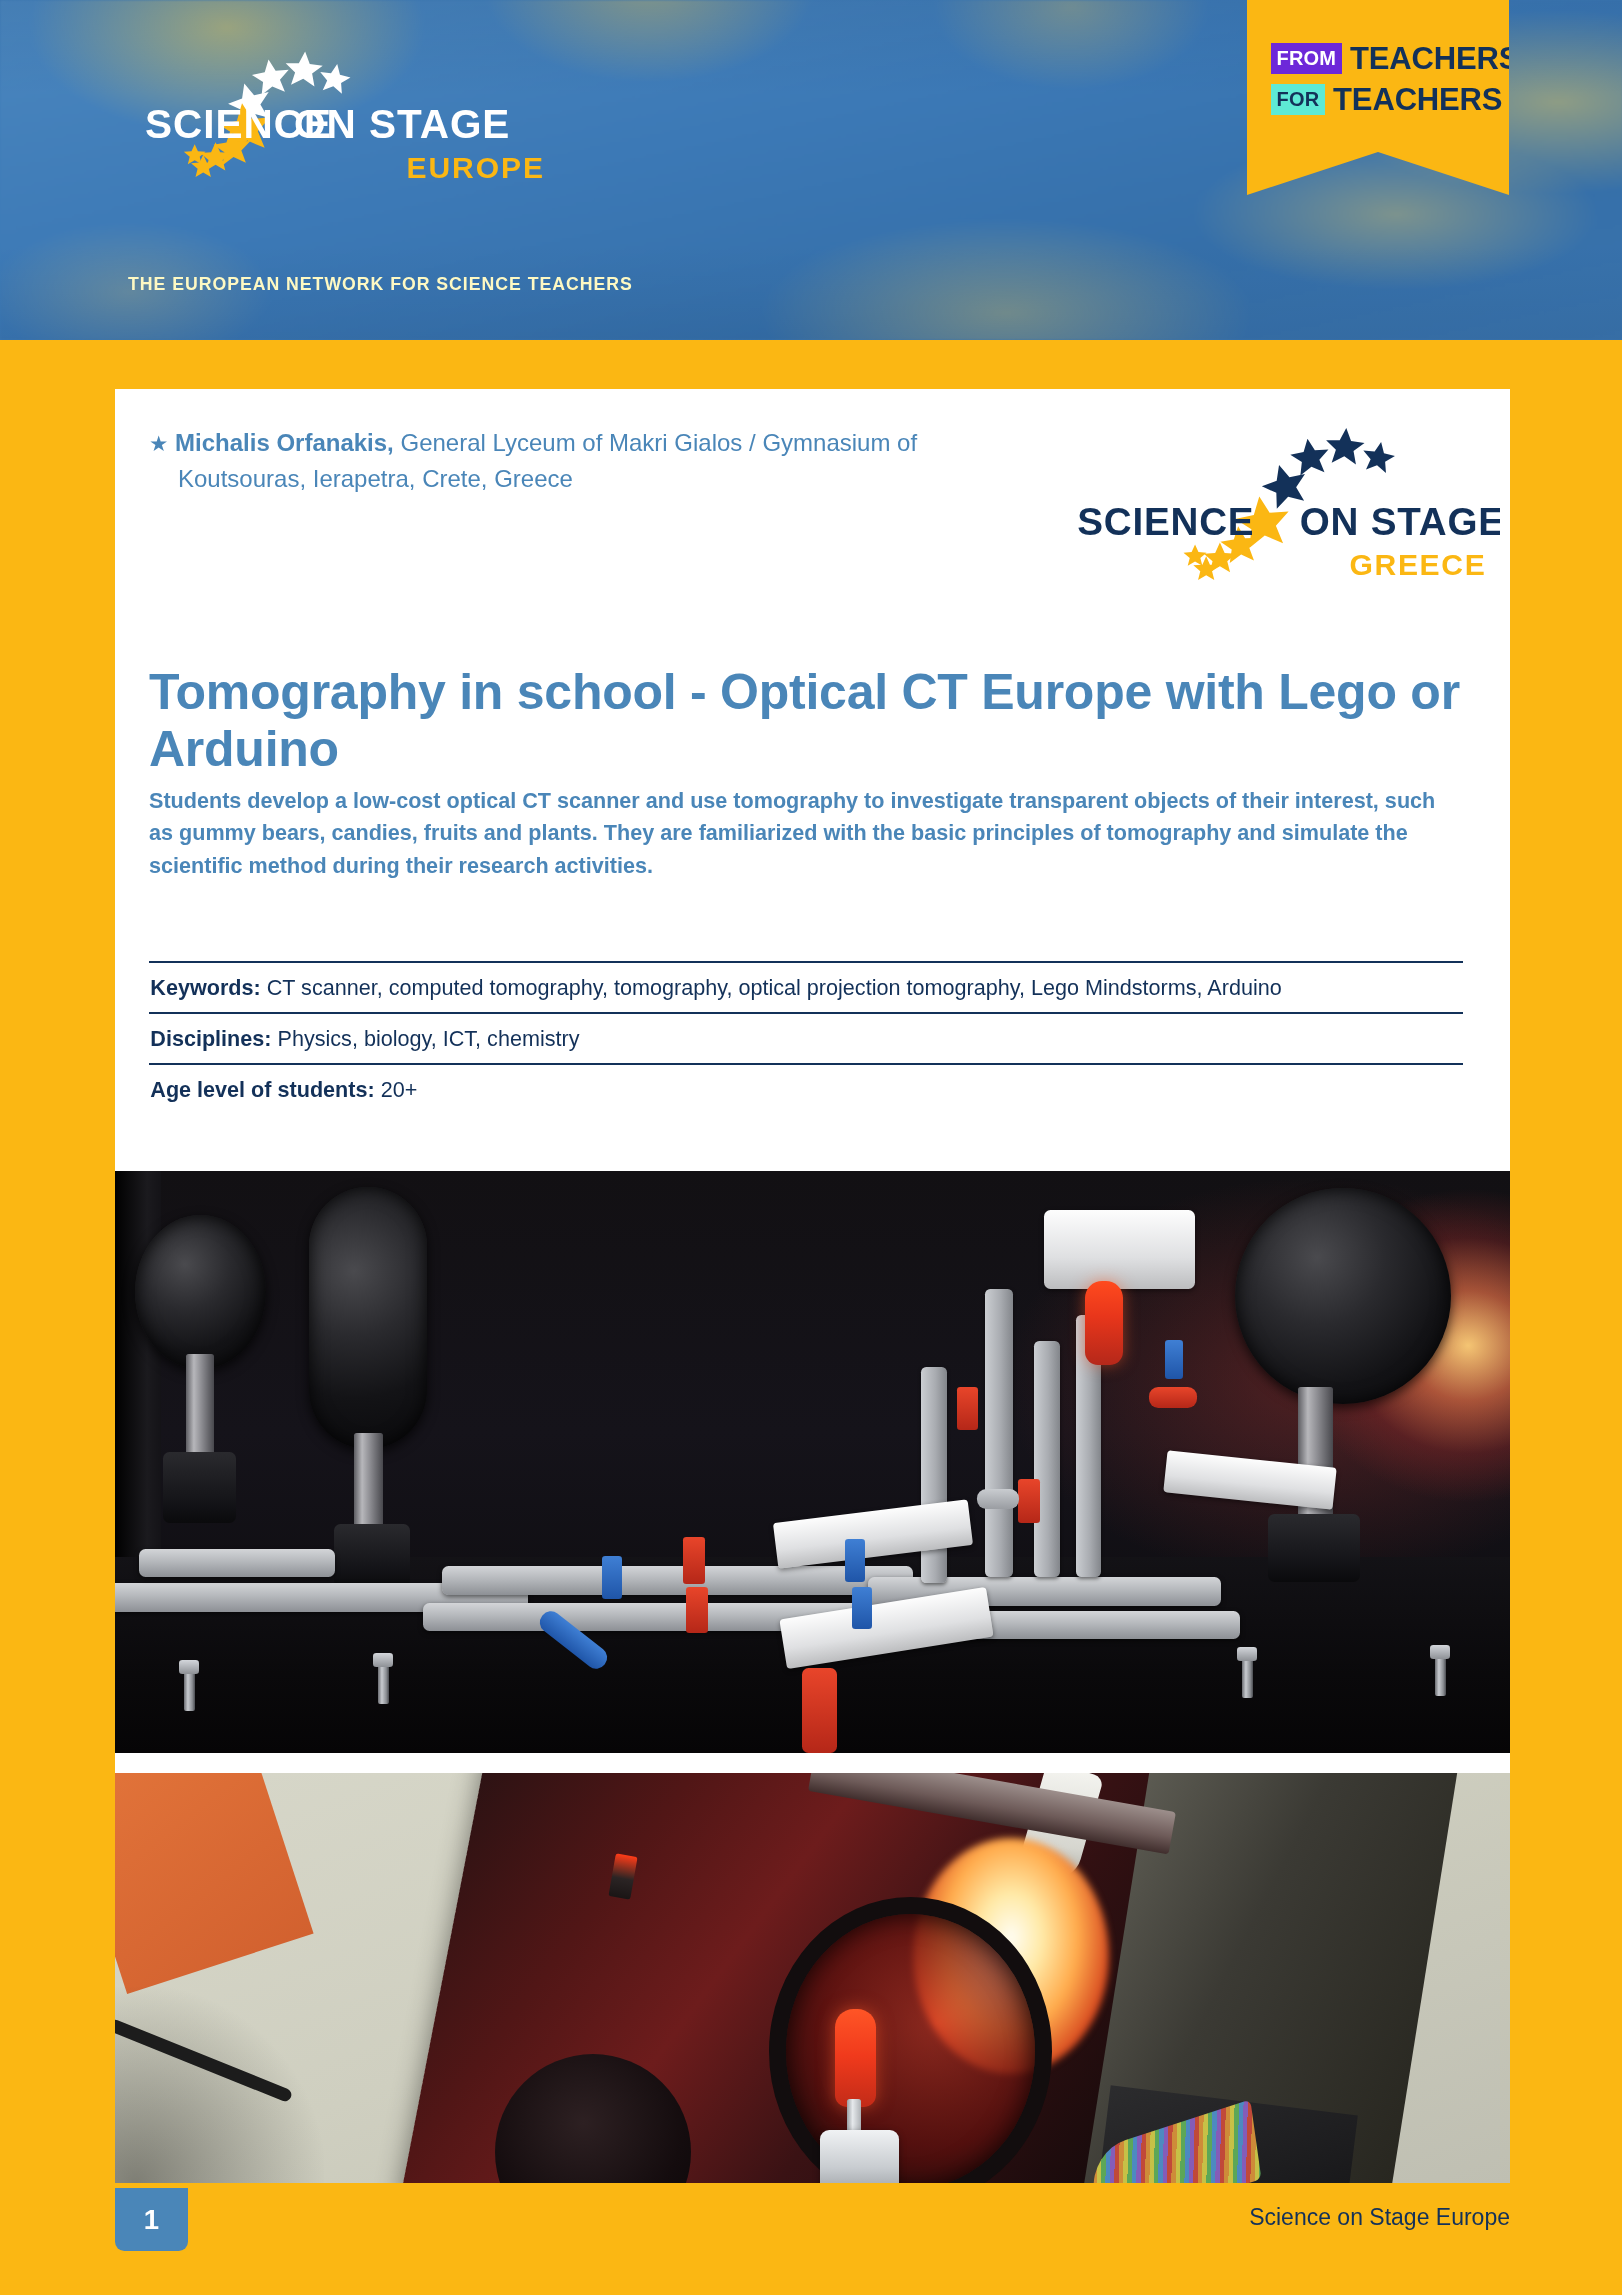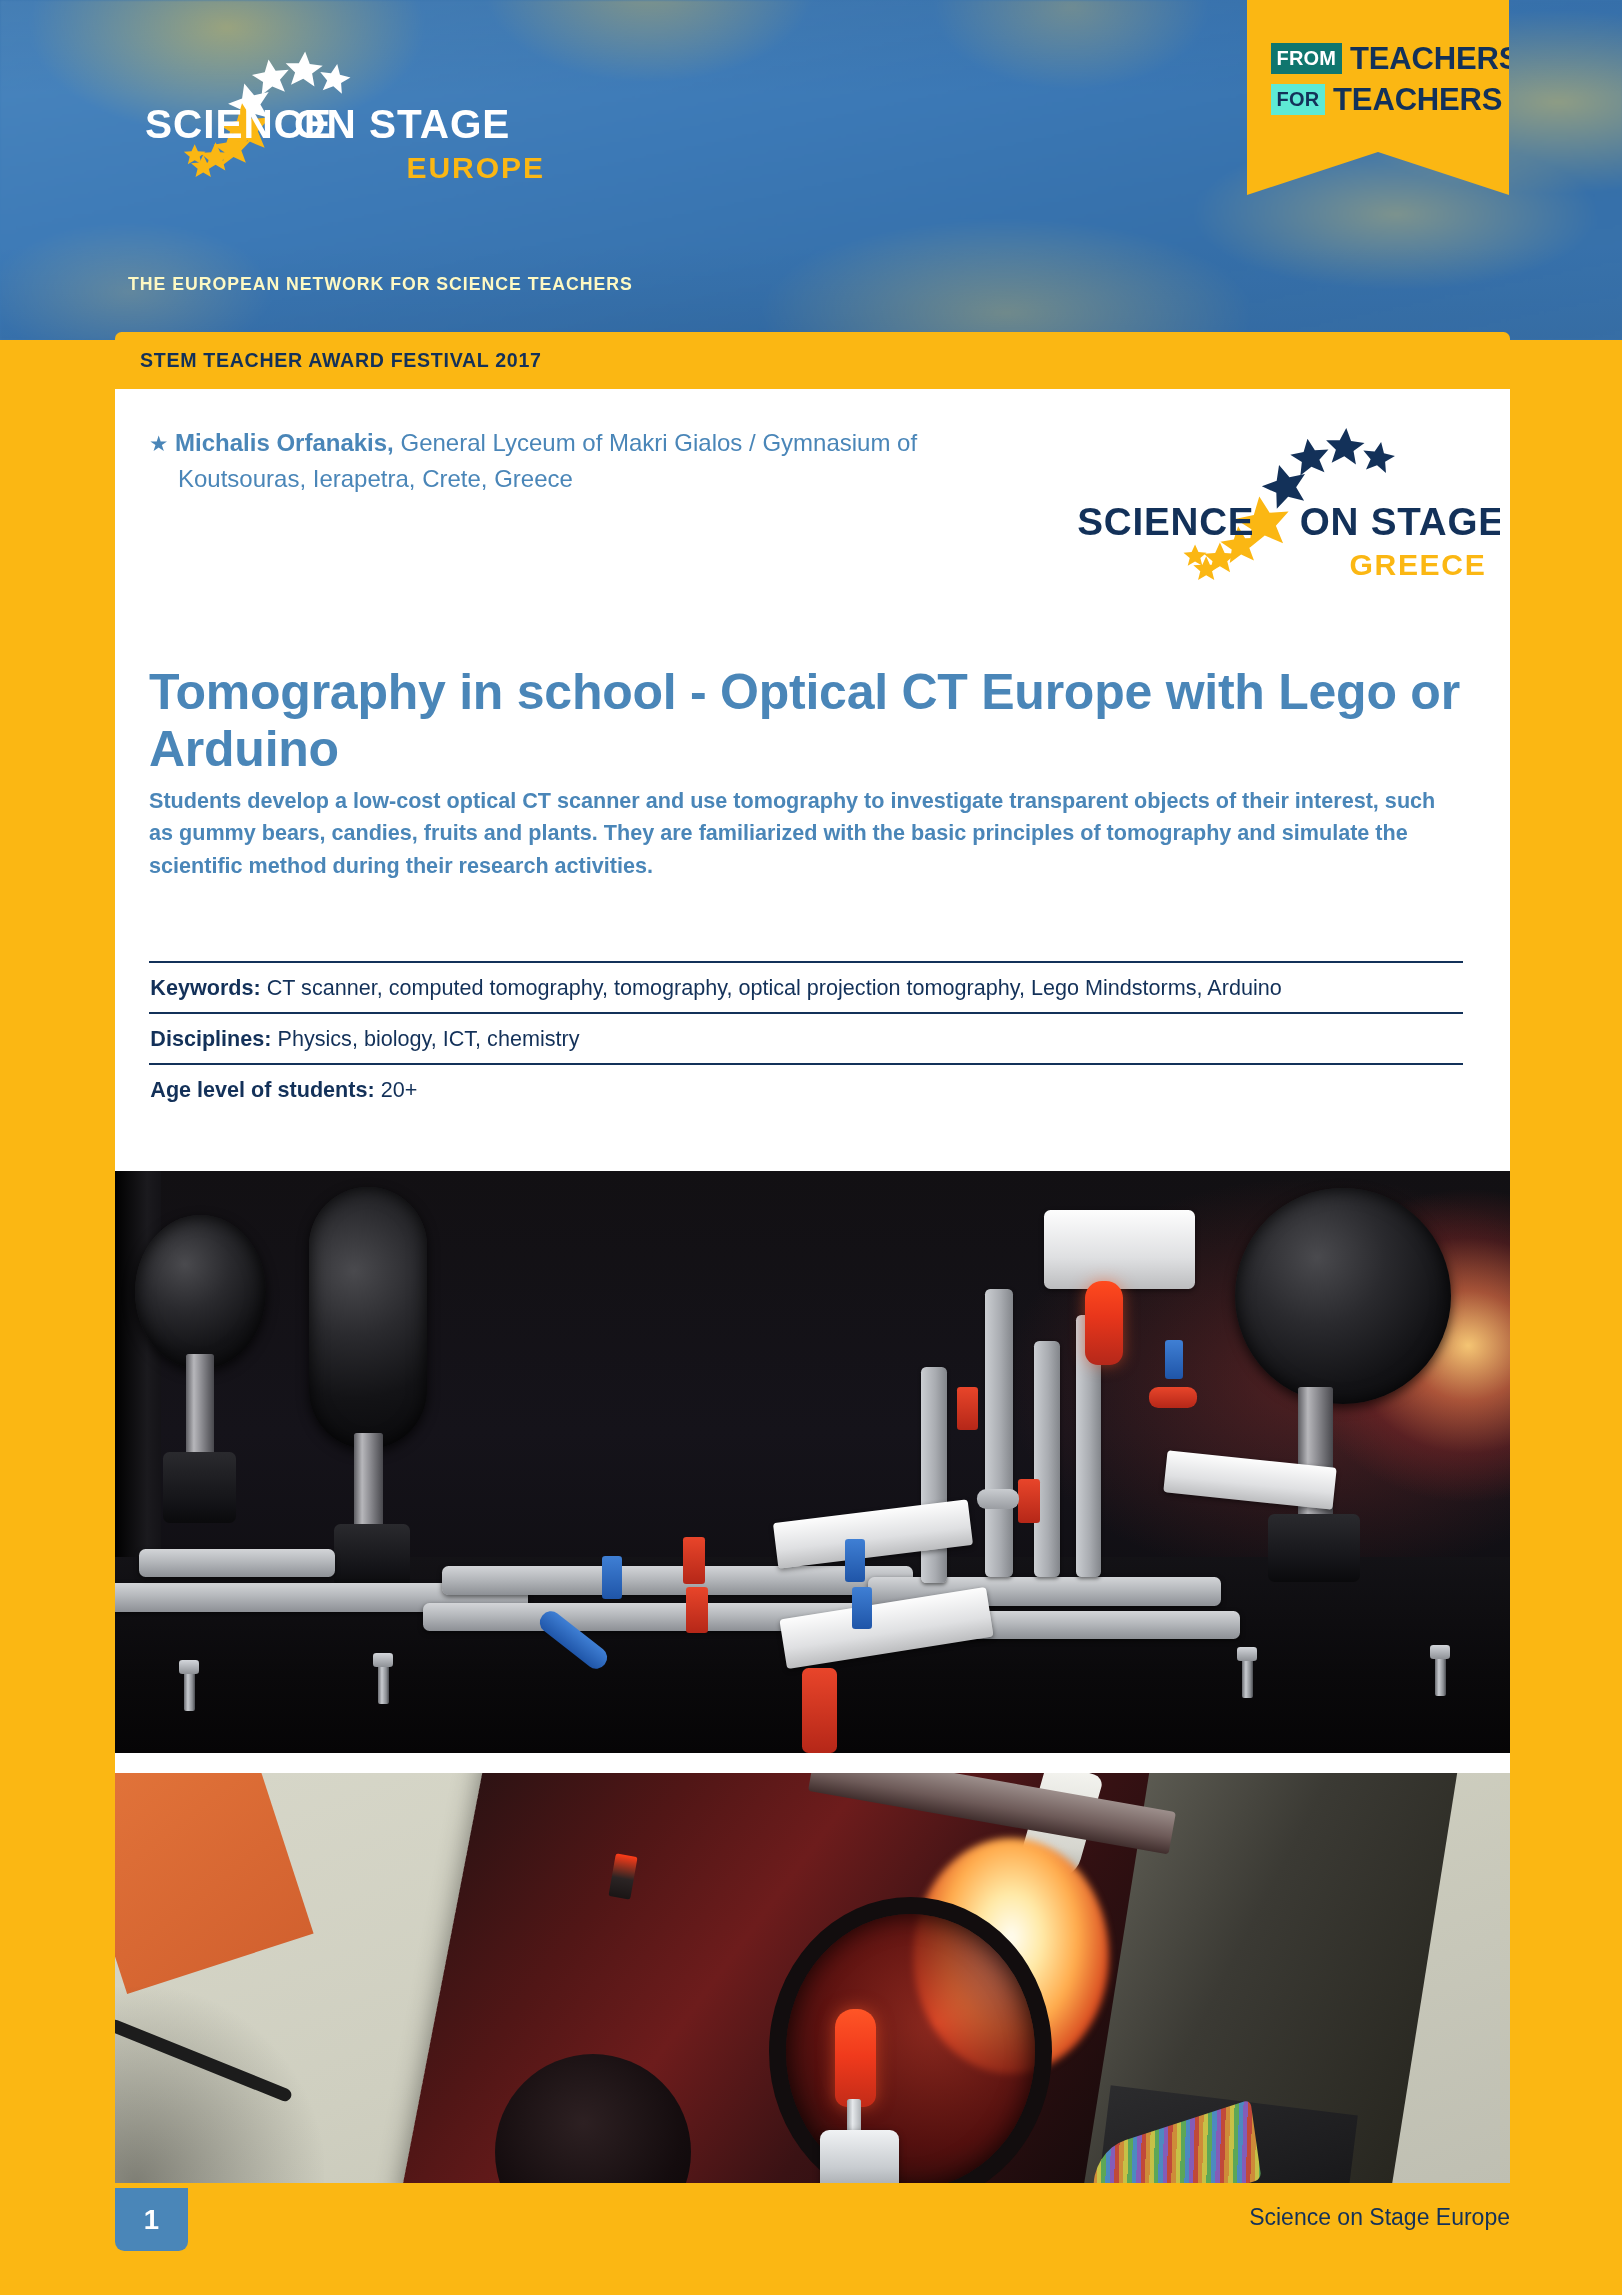--- a/index.html
+++ b/index.html
@@ -85,21 +85,21 @@
   .ribbon-line.l1 { top: 43px; }
   .ribbon-line.l2 { top: 84px; }
   .ribbon-chip {
     display: inline-block;
     font-weight: bold;
     font-size: 20px;
     line-height: 1;
     padding: 5.2px 5.9px 5.9px 5.9px;
     letter-spacing: 0.01em;
   }
-  .ribbon-chip.dark { background: #0f766e; color: #ffffff; }
+  .ribbon-chip.dark { background: #6d28d9; color: #ffffff; }
   .ribbon-chip.light { background: #5eead4; color: #133159; }
   .ribbon-word {
     font-weight: bold;
     font-size: 31px;
     line-height: 1;
     color: #133159;
     letter-spacing: -0.005em;
   }
 
   
@@ -499,23 +499,20 @@
         <span class="ribbon-chip dark">FROM</span>
         <span class="ribbon-word">TEACHERS</span>
       </div>
       <div class="ribbon-line l2">
         <span class="ribbon-chip light">FOR</span>
         <span class="ribbon-word">TEACHERS</span>
       </div>
     </div>
   </div>
 
-  <div class="award-bar">
-    <span class="award-bar-label">STEM TEACHER AWARD FESTIVAL 2017</span>
-  </div>
 
   <div class="content-card">
 
     <div class="author-block">
       <div class="author-line">
         <span class="author-star">★</span>
         <span class="author-name">Michalis Orfanakis,</span><span> General Lyceum of Makri Gialos / Gymnasium of Koutsouras, Ierapetra, Crete, Greece</span>
       </div>
     </div>
 

